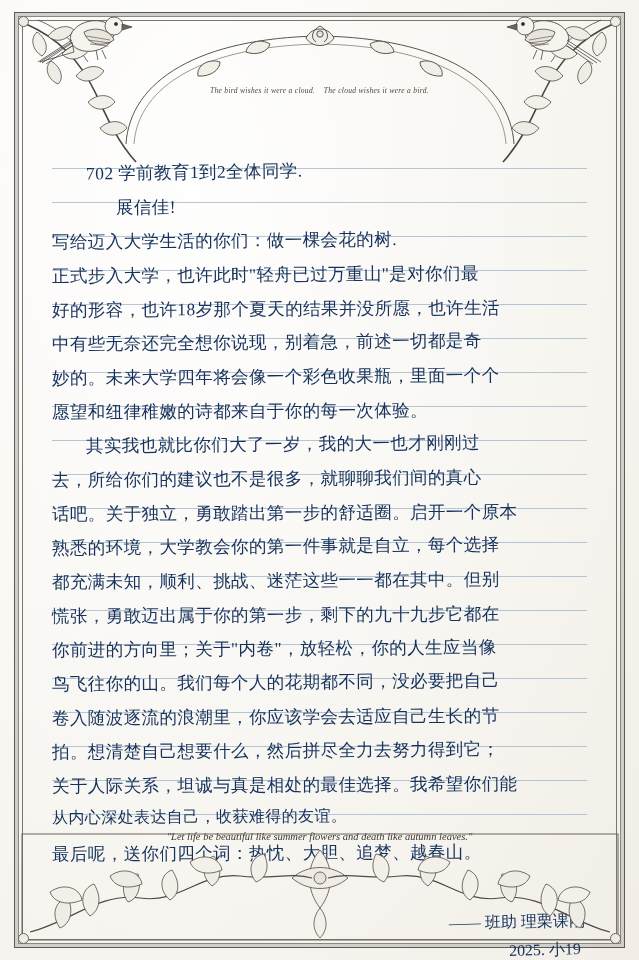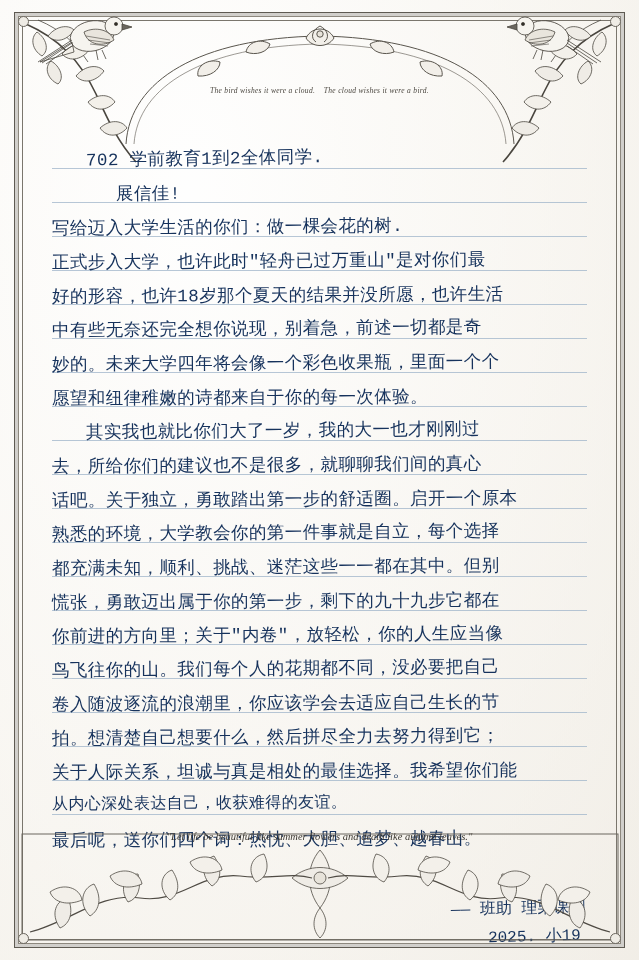--- a/index.html
+++ b/index.html
@@ -102,24 +102,24 @@
     height: 1px;
     background: #9fb4c9;
     opacity: 0.75;
   }
 
   
   .handwriting {
     position: absolute;
     left: 52px;
     right: 48px;
-    top: 134px;
+    top: 148px;
     height: 700px;
     color: #1b2a4a;
-    font-family: Liberation Mono, monospace;
+    font-family: Liberation Serif, serif;
   }
   .hw-line {
     position: absolute;
     white-space: nowrap;
     font-size: 17.5px;
     letter-spacing: 0.4px;
     color: #16325c;
     transform-origin: left center;
     font-weight: 500;
   }

